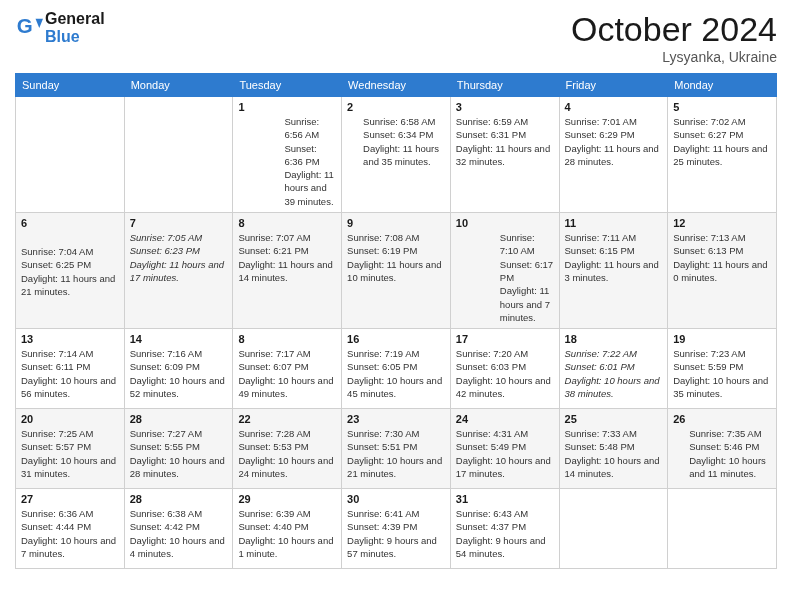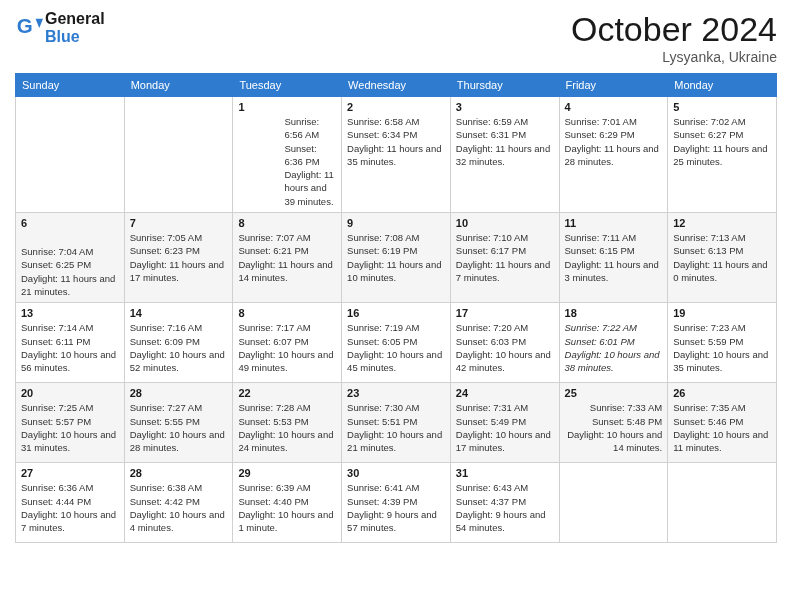--- a/index.html
+++ b/index.html
@@ -114,21 +114,21 @@
           <td class="empty-cell"></td>
           <td class="empty-cell"></td>
           <td>
             <div class="day-number">1</div>
             <div class="day-info" style="white-space: pre-line; margin-left: 46px;">Sunrise: 6:56 AM
 Sunset: 6:36 PM
 Daylight: 11 hours and 39 minutes.</div>
           </td>
           <td>
             <div class="day-number">2</div>
-            <div class="day-info" style="white-space: pre-line;">Sunrise: 6:58 AM
+            <div class="day-info" style="white-space: pre-line; margin-left: 16px;">Sunrise: 6:58 AM
 Sunset: 6:34 PM
 Daylight: 11 hours and 35 minutes.</div>
           </td>
           <td>
             <div class="day-number">3</div>
             <div class="day-info" style="white-space: pre-line;">Sunrise: 6:59 AM
 Sunset: 6:31 PM
 Daylight: 11 hours and 32 minutes.</div>
           </td>
           <td>
@@ -146,39 +146,39 @@
         </tr>
         <tr>
           <td>
             <div class="day-number">6</div>
             <div class="day-info" style="white-space: pre-line; margin-top: 16px;">Sunrise: 7:04 AM
 Sunset: 6:25 PM
 Daylight: 11 hours and 21 minutes.</div>
           </td>
           <td>
             <div class="day-number">7</div>
-            <div class="day-info" style="white-space: pre-line;">Sunrise: 7:05 AM
+            <div class="day-info" style="white-space: pre-line; font-style: italic;">Sunrise: 7:05 AM
 Sunset: 6:23 PM
 Daylight: 11 hours and 17 minutes.</div>
           </td>
           <td>
             <div class="day-number">8</div>
             <div class="day-info" style="white-space: pre-line;">Sunrise: 7:07 AM
 Sunset: 6:21 PM
 Daylight: 11 hours and 14 minutes.</div>
           </td>
           <td>
             <div class="day-number">9</div>
             <div class="day-info" style="white-space: pre-line;">Sunrise: 7:08 AM
 Sunset: 6:19 PM
 Daylight: 11 hours and 10 minutes.</div>
           </td>
           <td>
             <div class="day-number">10</div>
-            <div class="day-info" style="white-space: pre-line;">Sunrise: 7:10 AM
+            <div class="day-info" style="white-space: pre-line; margin-left: 44px;">Sunrise: 7:10 AM
 Sunset: 6:17 PM
 Daylight: 11 hours and 7 minutes.</div>
           </td>
           <td>
             <div class="day-number">11</div>
             <div class="day-info" style="white-space: pre-line;">Sunrise: 7:11 AM
 Sunset: 6:15 PM
 Daylight: 11 hours and 3 minutes.</div>
           </td>
           <td>
@@ -252,33 +252,33 @@
 Daylight: 10 hours and 24 minutes.</div>
           </td>
           <td>
             <div class="day-number">23</div>
             <div class="day-info" style="white-space: pre-line;">Sunrise: 7:30 AM
 Sunset: 5:51 PM
 Daylight: 10 hours and 21 minutes.</div>
           </td>
           <td>
             <div class="day-number">24</div>
-            <div class="day-info" style="white-space: pre-line;">Sunrise: 7:31 AM
+            <div class="day-info" style="white-space: pre-line;">Sunrise: 4:31 AM
 Sunset: 5:49 PM
 Daylight: 10 hours and 17 minutes.</div>
           </td>
           <td>
             <div class="day-number">25</div>
-            <div class="day-info" style="white-space: pre-line; text-align: right;">Sunrise: 7:33 AM
+            <div class="day-info" style="white-space: pre-line;">Sunrise: 7:33 AM
 Sunset: 5:48 PM
 Daylight: 10 hours and 14 minutes.</div>
           </td>
           <td>
             <div class="day-number">26</div>
-            <div class="day-info" style="white-space: pre-line;">Sunrise: 7:35 AM
+            <div class="day-info" style="white-space: pre-line; margin-left: 16px;">Sunrise: 7:35 AM
 Sunset: 5:46 PM
 Daylight: 10 hours and 11 minutes.</div>
           </td>
         </tr>
         <tr>
           <td>
             <div class="day-number">27</div>
             <div class="day-info" style="white-space: pre-line;">Sunrise: 6:36 AM
 Sunset: 4:44 PM
 Daylight: 10 hours and 7 minutes.</div>

